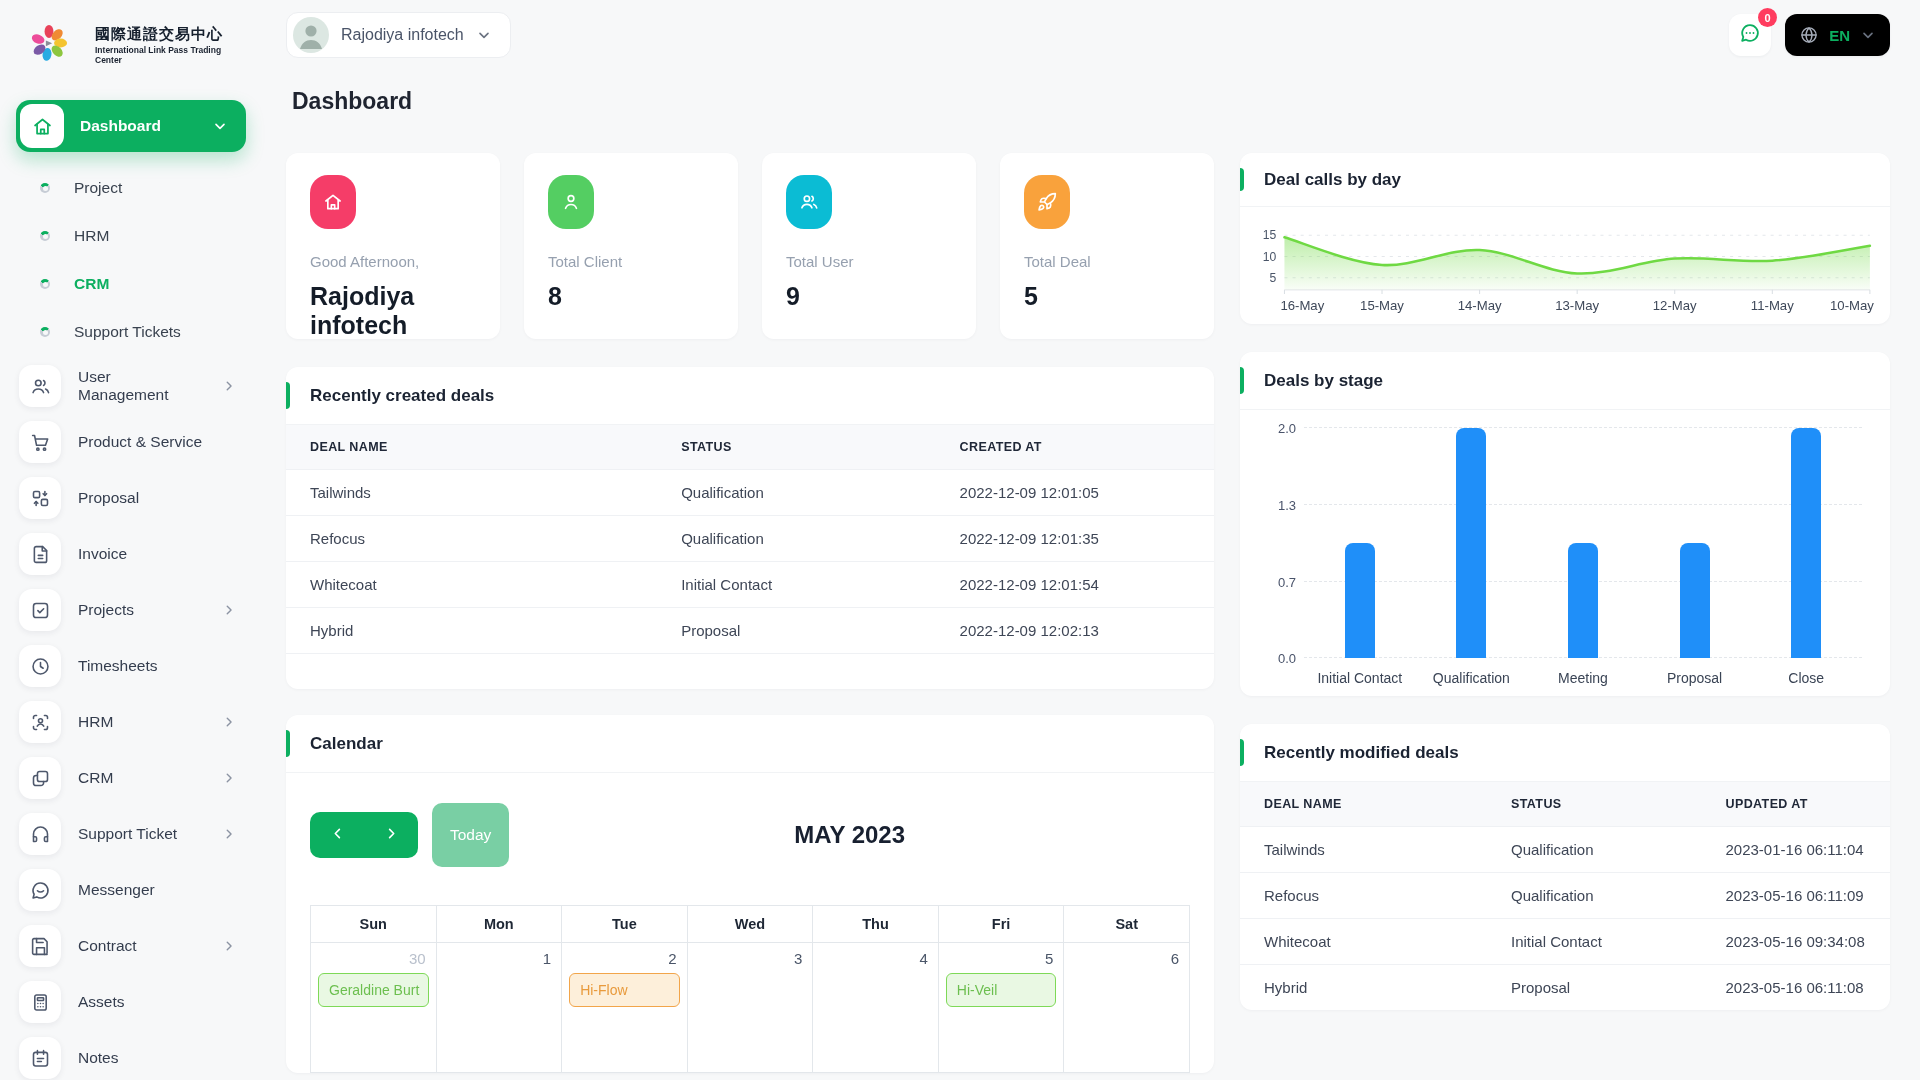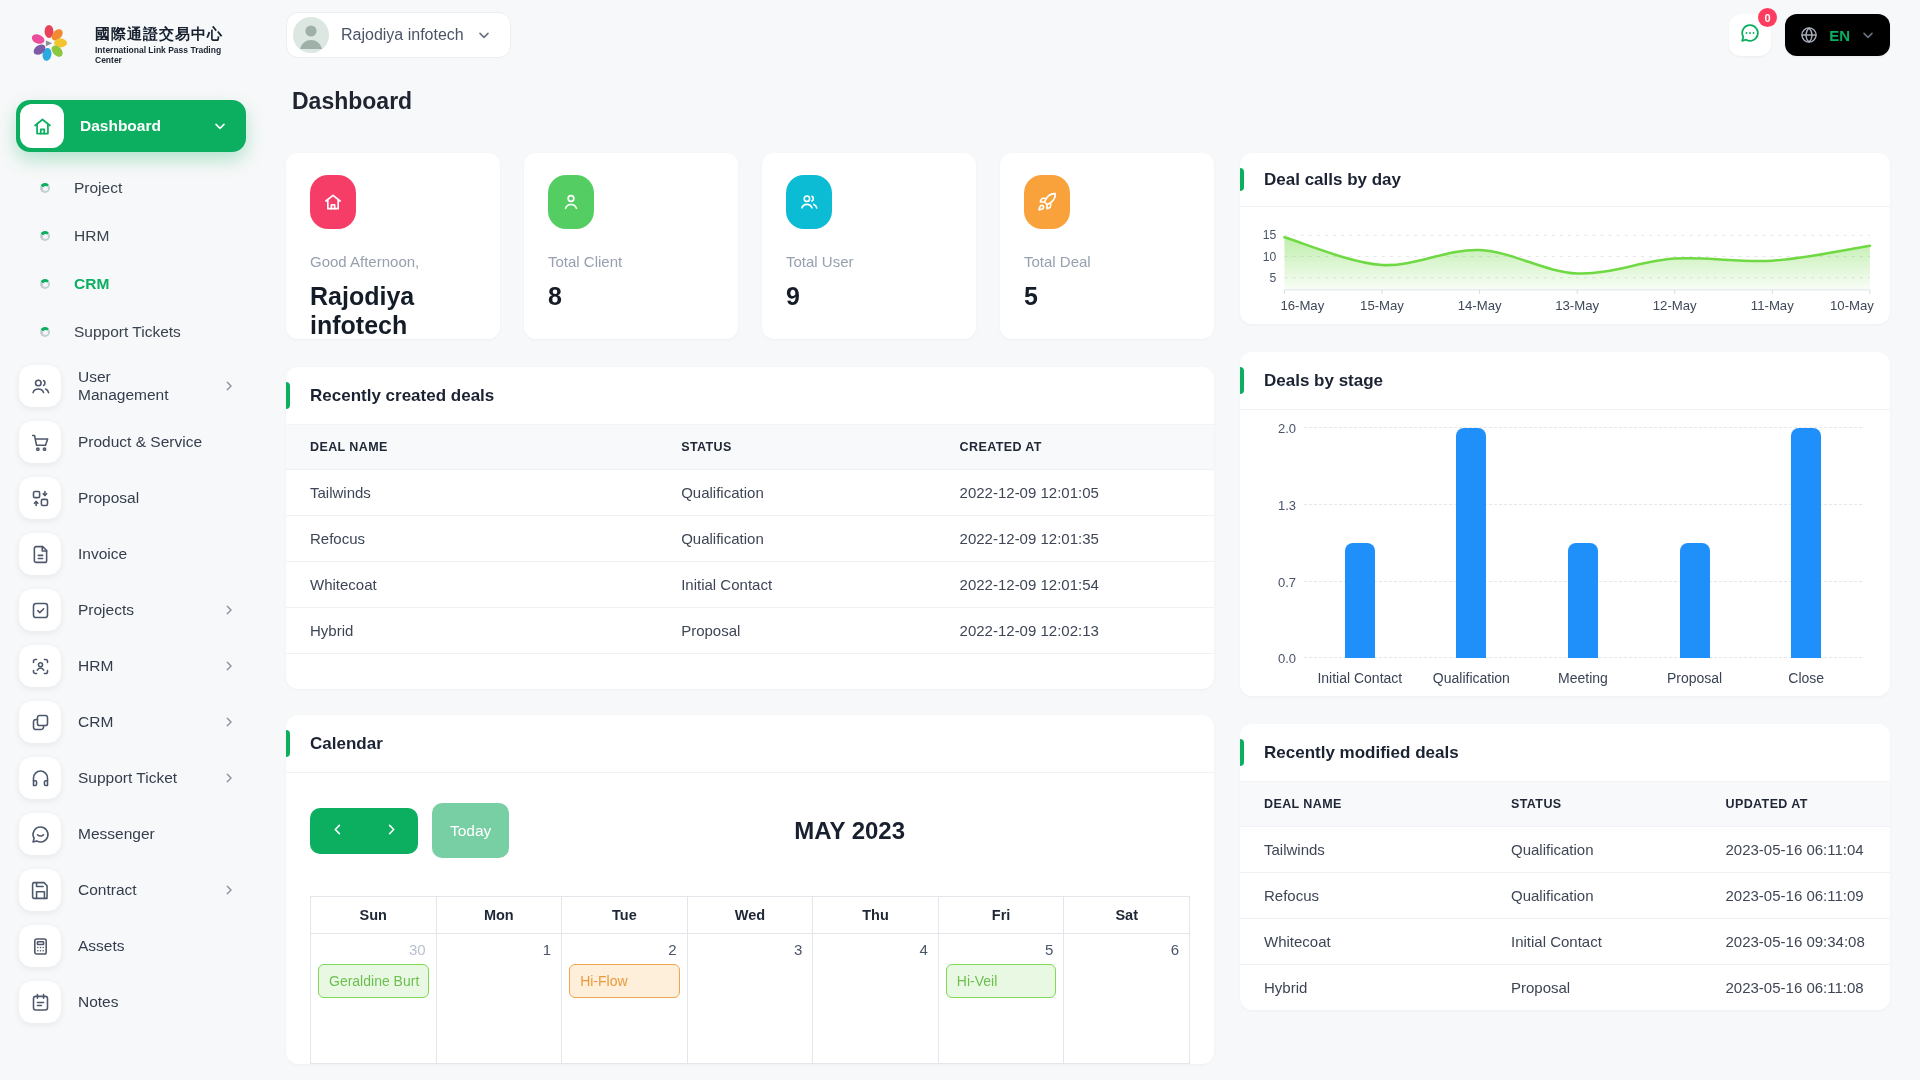--- a/index.html
+++ b/index.html
@@ -62,21 +62,21 @@
   .tbl { width:100%; border-collapse:collapse; table-layout:fixed; }
   .tbl thead th { background:#F8F9FB; font-size:12.5px; letter-spacing:.4px; font-weight:700; color:#202838; text-transform:uppercase; text-align:left; padding:15px 24px; }
   .tbl tbody td { font-size:15px; color:#3E4656; padding:14px 24px; border-top:1px solid #EFF1F4; }
   .tbl-footer { height:36px; border-top:1px solid #EFF1F4; }
   .mt { margin-top:28px; }
 
   
   .cal-toolbar { display:flex; align-items:center; padding:30px 24px 0; }
   .nav-group { display:flex; background:#0CAF60; border-radius:10px; overflow:hidden; }
   .nav-btn { width:54px; height:46px; color:#fff; display:flex; align-items:center; justify-content:center; cursor:pointer; background:transparent; border:none; }
-  .today-btn { margin-left:14px; height:55px; padding:0 18px; background:#79CFA4; color:#fff; border:none; border-radius:10px; font-size:15.5px; cursor:pointer; font-family:inherit; }
+  .today-btn { margin-left:14px; height:64px; padding:0 18px; background:#79CFA4; color:#fff; border:none; border-radius:10px; font-size:15.5px; cursor:pointer; font-family:inherit; }
   .cal-title { flex:1; text-align:center; font-size:24px; font-weight:700; color:#182030; }
   .view-group { display:flex; border-radius:10px; overflow:hidden; }
   .view-btn { height:46px; padding:0 22px; background:#0CAF60; color:#fff; font-size:15px; border:none; cursor:pointer; font-family:inherit; }
   .view-btn.active { background:#0A8A4D; }
   .cal-grid { margin:38px 24px 0; border:1px solid #E3E7EB; border-bottom:none; border-collapse:collapse; width:calc(100% - 48px); table-layout:fixed; }
   .cal-grid th { border:1px solid #E3E7EB; height:37px; font-size:14.5px; font-weight:700; color:#1E2735; background:#fff; }
   .cal-grid td { border:1px solid #E3E7EB; height:130px; vertical-align:top; padding:0; }
   .date-num { text-align:right; padding:7px 10px 4px; font-size:15px; color:#4A5568; }
   .date-num.muted { color:#B9C0CC; }
   .cal-event { margin:2px 7px; border-radius:6px; padding:8px 10px; font-size:14px; border:1px solid; cursor:pointer; white-space:nowrap; overflow:hidden; }
@@ -213,20 +213,29 @@
               <path d="m9 12.2 2.2 2.2 4.4-4.4"></path>
             </svg>
           </span>
     <span class="lbl">Projects</span>
     <span class="chev">
             <svg width="14" height="14" viewBox="0 0 24 24" fill="none" stroke="currentColor" stroke-width="2.4" stroke-linecap="round" stroke-linejoin="round">
               <path d="m9 5.5 6.5 6.5L9 18.5"></path>
             </svg>
           </span>
         </div>
+        <div class="menu-item">
+          <span class="icon-box">
+            <svg width="21" height="21" viewBox="0 0 24 24" fill="none" stroke="currentColor" stroke-width="1.8" stroke-linecap="round" stroke-linejoin="round">
+              <circle cx="12" cy="12" r="8.5"></circle>
+              <path d="M12 7.5V12l3 2"></path>
+            </svg>
+          </span>
+    <span class="lbl">Timesheets</span>
+    </div>
         <div class="menu-item">
           <span class="icon-box">
             <svg width="21" height="21" viewBox="0 0 24 24" fill="none" stroke="currentColor" stroke-width="1.8" stroke-linecap="round" stroke-linejoin="round">
               <path d="M4 7.5V6a2 2 0 0 1 2-2h1.5"></path>
               <path d="M16.5 4H18a2 2 0 0 1 2 2v1.5"></path>
               <path d="M20 16.5V18a2 2 0 0 1-2 2h-1.5"></path>
               <path d="M7.5 20H6a2 2 0 0 1-2-2v-1.5"></path>
               <circle cx="12" cy="10" r="2.3"></circle>
               <path d="M8.3 16.2c.8-1.7 2-2.5 3.7-2.5s2.9.8 3.7 2.5"></path>
             </svg>
@@ -603,21 +612,21 @@
                 <tr>
                   <th>DEAL NAME</th>
                   <th>STATUS</th>
                   <th>UPDATED AT</th>
                 </tr>
               </thead>
             <tbody>
                 <tr>
                   <td>Tailwinds</td>
                   <td>Qualification</td>
-                  <td>2023-05-16 06:11:04</td>
+                  <td>2023-01-16 06:11:04</td>
                 </tr>
                 <tr>
                   <td>Refocus</td>
                   <td>Qualification</td>
                   <td>2023-05-16 06:11:09</td>
                 </tr>
                 <tr>
                   <td>Whitecoat</td>
                   <td>Initial Contact</td>
                   <td>2023-05-16 09:34:08</td>

